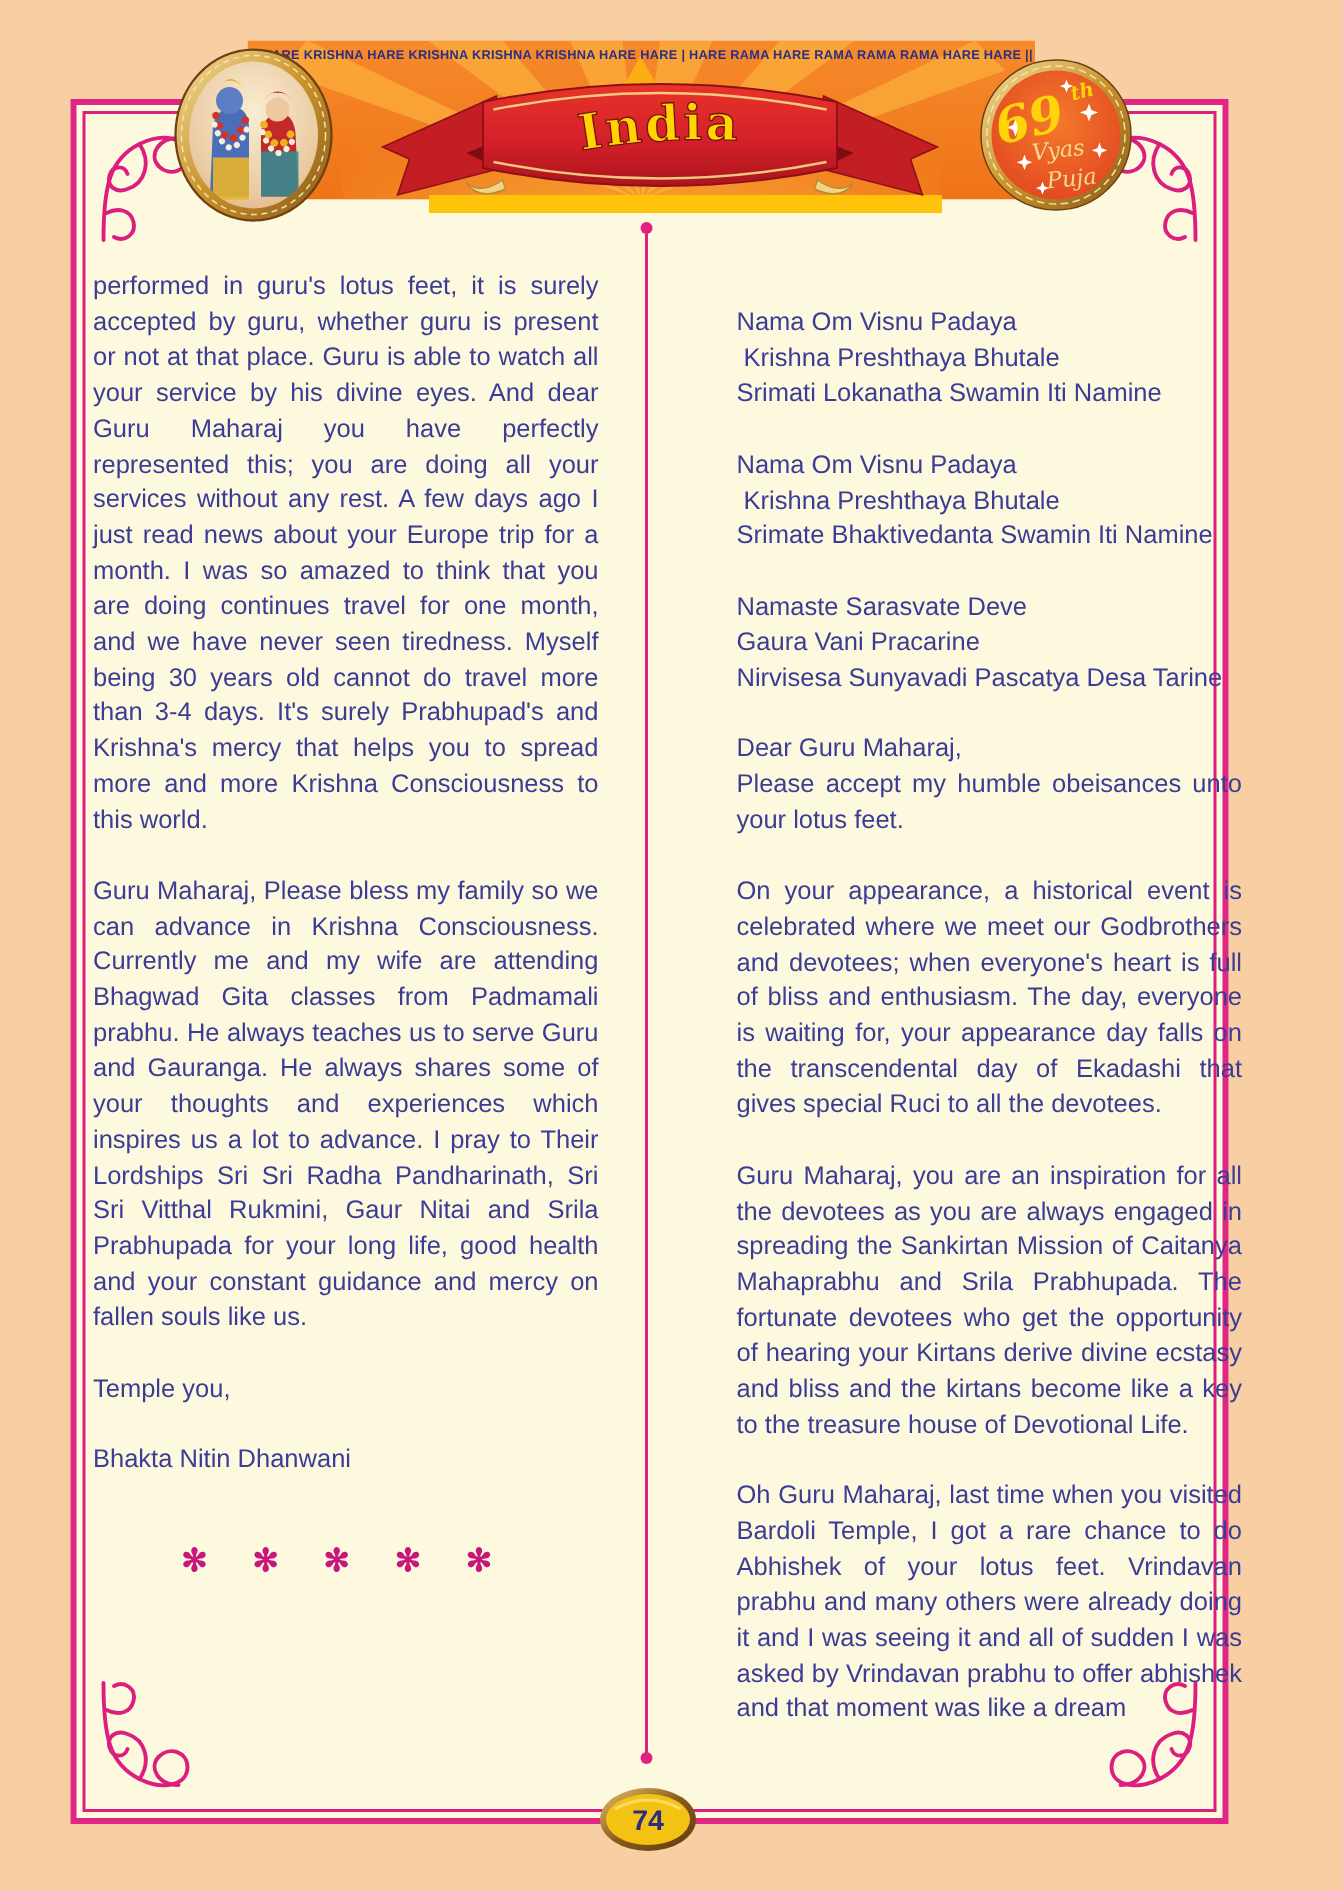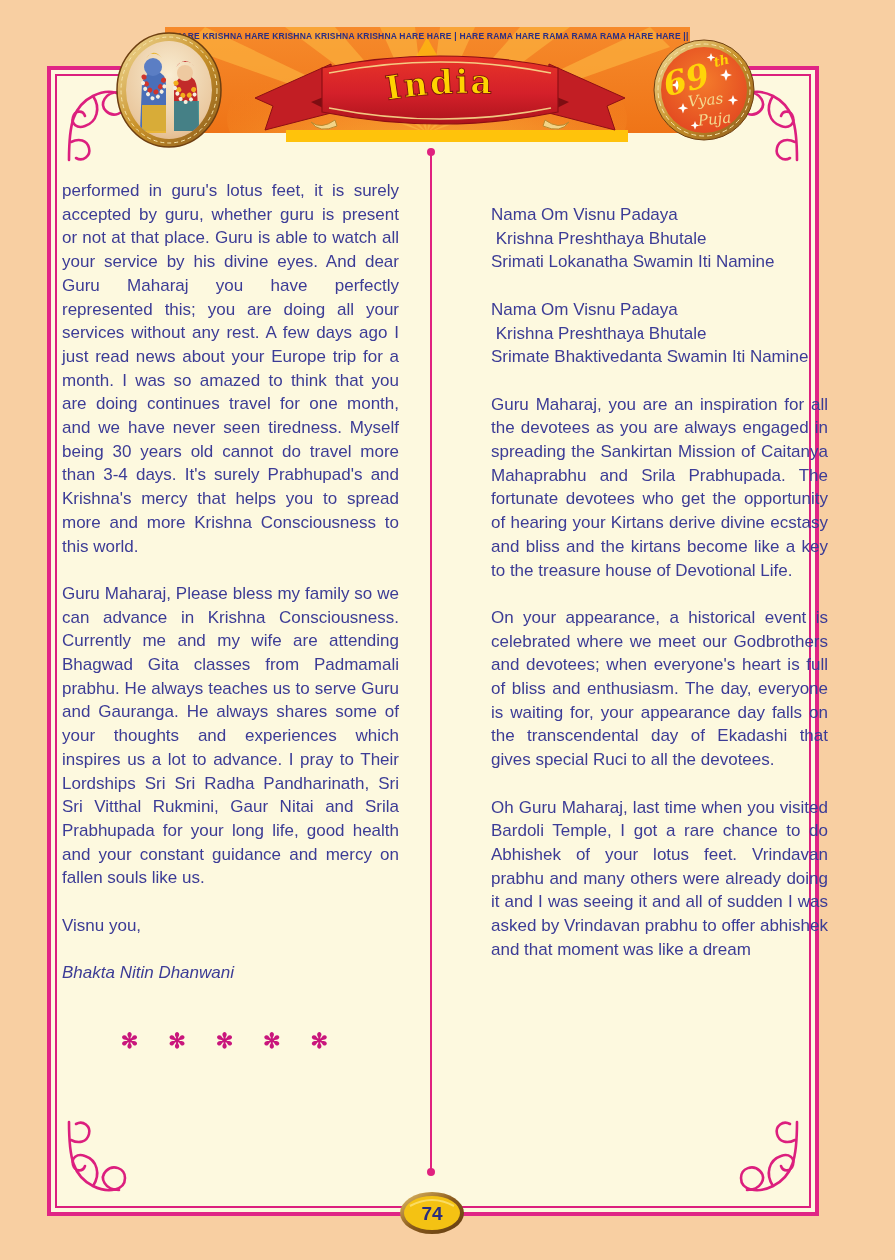--- a/index.html
+++ b/index.html
@@ -35,21 +35,21 @@
   .col{
     position:absolute;width:337px;color:#3C3C96;
     font-size:17px;line-height:23.7px;
   }
   .col-left{left:62px;top:179px;}
   .col-right{left:455px;top:203px;margin-left:36px;}
   .para{text-align:justify;margin:0 0 23.7px 0;}
   .verse{white-space:pre-wrap;text-align:left;margin:0 0 23.7px 0;}
   .salutation{white-space:pre-wrap;text-align:justify;margin:0 0 23.7px 0;}
   .closing{margin:0 0 23.7px 0;}
-  .sig-line{margin:0;font-style:italic;}
+  .sig-line{margin:0;}
   .stars{
     margin-top:44px;text-align:center;color:#C9167C;
     font-size:21px;letter-spacing:12px;font-weight:bold;
   }
   
   .divider{
     position:absolute;left:430px;top:152px;width:2px;height:1020px;
     background:#E0217F;
   }
   .divider::before,.divider::after{
@@ -218,34 +218,39 @@
     <text x="62" y="28" font-family="DejaVu Serif, serif" font-style="italic" font-weight="bold" font-size="13" fill="#FFD408" transform="rotate(-14 62 28)">th</text>
     <text x="53" y="66" font-family="DejaVu Serif, serif" font-style="italic" font-size="15" fill="#F3DA90" text-anchor="middle" transform="rotate(-6 53 66)">Vyas</text>
     <text x="62" y="85" font-family="DejaVu Serif, serif" font-style="italic" font-size="15" fill="#F3DA90" text-anchor="middle" transform="rotate(-6 62 85)">Puja</text>
   </svg>
 
   <div class="divider"></div>
 
   <div class="col col-left">
     <p class="para">performed in guru's lotus feet, it is surely accepted by guru, whether guru is present or not at that place. Guru is able to watch all your service by his divine eyes. And dear Guru Maharaj you have perfectly represented this; you are doing all your services without any rest. A few days ago I just read news about your Europe trip for a month. I was so amazed to think that you are doing continues travel for one month, and we have never seen tiredness. Myself being 30 years old cannot do travel more than 3-4 days. It's surely Prabhupad's and Krishna's mercy that helps you to spread more and more Krishna Consciousness to this world.</p>
     <p class="para">Guru Maharaj, Please bless my family so we can advance in Krishna Consciousness. Currently me and my wife are attending Bhagwad Gita classes from Padmamali prabhu. He always teaches us to serve Guru and Gauranga. He always shares some of your thoughts and experiences which inspires us a lot to advance. I pray to Their Lordships Sri Sri Radha Pandharinath, Sri Sri Vitthal Rukmini, Gaur Nitai and Srila Prabhupada for your long life, good health and your constant guidance and mercy on fallen souls like us.</p>
-    <p class="closing">Visnu you,</p>
+    <p class="closing">Temple you,</p>
     <p class="sig-line">Bhakta Nitin Dhanwani</p>
     <div class="stars">✻ ✻ ✻ ✻ ✻</div>
   </div>
 
   <div class="col col-right">
     <p class="verse">Nama Om Visnu Padaya
  Krishna Preshthaya Bhutale
 Srimati Lokanatha Swamin Iti Namine</p>
     <p class="verse">Nama Om Visnu Padaya
  Krishna Preshthaya Bhutale
 Srimate Bhaktivedanta Swamin Iti Namine</p>
+    <p class="verse">Namaste Sarasvate Deve
+Gaura Vani Pracarine
+Nirvisesa Sunyavadi Pascatya Desa Tarine</p>
+    <p class="salutation">Dear Guru Maharaj,
+Please accept my humble obeisances unto your lotus feet.</p>
+    <p class="para">On your appearance, a historical event is celebrated where we meet our Godbrothers and devotees; when everyone's heart is full of bliss and enthusiasm. The day, everyone is waiting for, your appearance day falls on the transcendental day of Ekadashi that gives special Ruci to all the devotees.</p>
     <p class="para">Guru Maharaj, you are an inspiration for all the devotees as you are always engaged in spreading the Sankirtan Mission of Caitanya Mahaprabhu and Srila Prabhupada. The fortunate devotees who get the opportunity of hearing your Kirtans derive divine ecstasy and bliss and the kirtans become like a key to the treasure house of Devotional Life.</p>
-    <p class="para">On your appearance, a historical event is celebrated where we meet our Godbrothers and devotees; when everyone's heart is full of bliss and enthusiasm. The day, everyone is waiting for, your appearance day falls on the transcendental day of Ekadashi that gives special Ruci to all the devotees.</p>
     <p class="para">Oh Guru Maharaj, last time when you visited Bardoli Temple, I got a rare chance to do Abhishek of your lotus feet. Vrindavan prabhu and many others were already doing it and I was seeing it and all of sudden I was asked by Vrindavan prabhu to offer abhishek and that moment was like a dream</p>
   </div>
 
   <svg class="plate" viewBox="0 0 68 46">
     <defs>
       <linearGradient id="plateRing" x1="0" y1="0" x2="1" y2="1">
         <stop offset="0" stop-color="#E8C36B"></stop>
           <stop offset="0.5" stop-color="#8A5A1C"></stop>
           <stop offset="1" stop-color="#5E3A10"></stop>
       </linearGradient>

